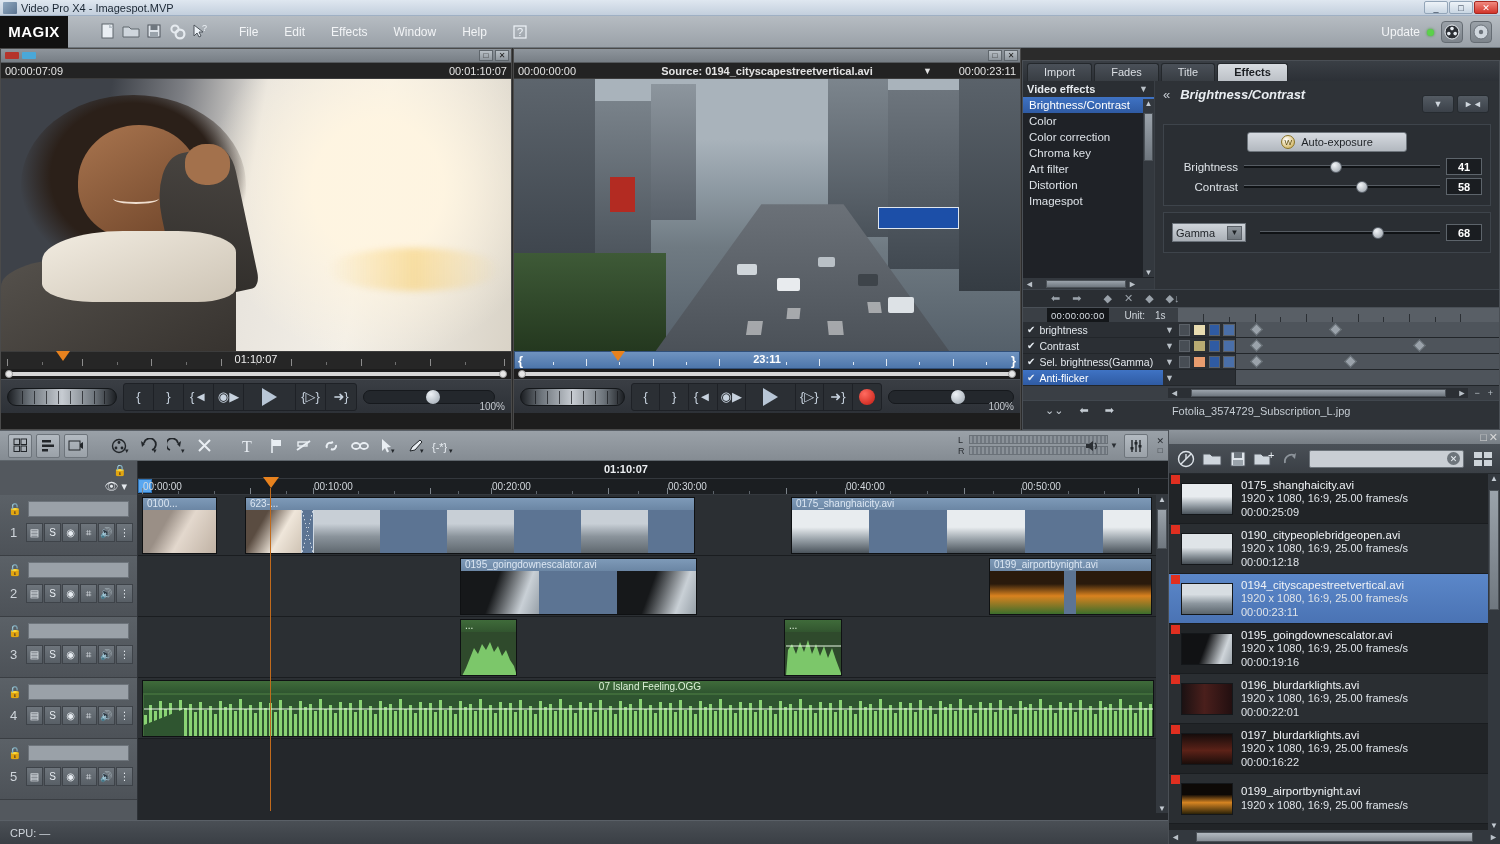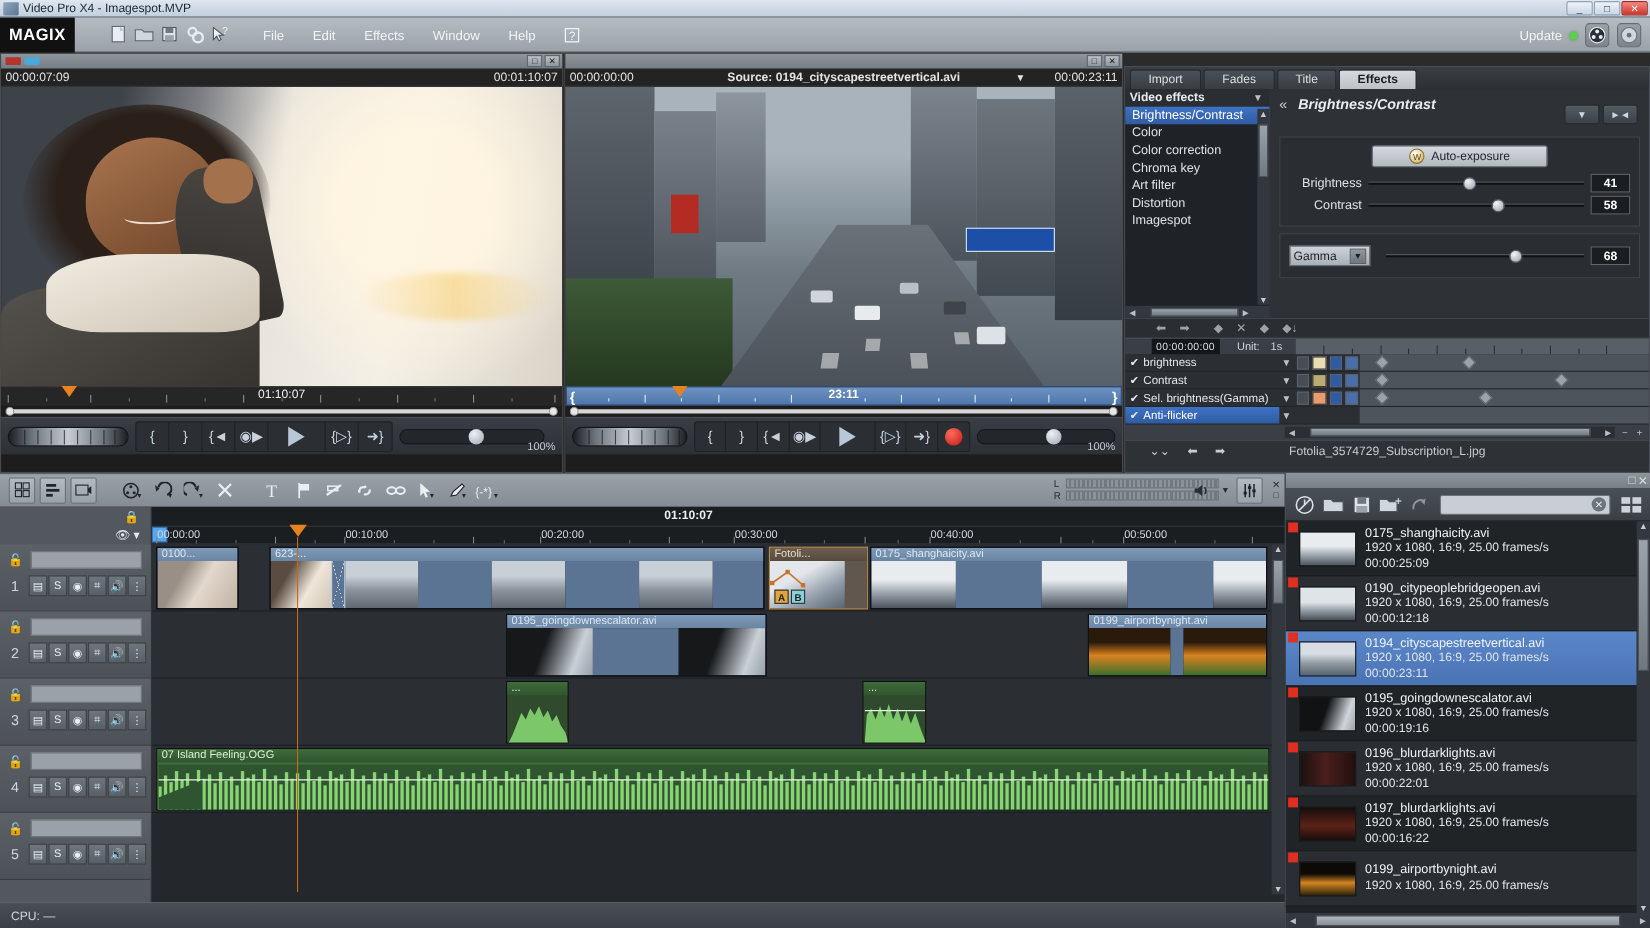--- a/index.html
+++ b/index.html
@@ -296,21 +296,21 @@
     border:1px solid #2f74b8; }
   .tl-phead { position:absolute; top:16px; width:0; height:0;
     border-left:8px solid transparent; border-right:8px solid transparent;
     border-top:11px solid #e8821e; z-index:8; }
   .tl-pline { position:absolute; top:27px; bottom:20px; width:1px; background:#c06a1c; z-index:7; }
 
   .trk { position:relative; height:61px; border-bottom:1px solid #1a1d20;
     background:#2b2f33; }
   .clip { position:absolute; top:2px; height:57px; border:1px solid #0f1113;
     overflow:hidden; }
-  .clip-v { background:#0f172a; }
+  .clip-v { background:#f97316; }
   .clip-head { height:12px; background:linear-gradient(#7e9ab8,#6b86a4);
     color:#dbe6f2; font-size:10px; padding-left:4px; overflow:hidden; white-space:nowrap; }
   .clip-body { position:absolute; top:12px; left:0; right:0; bottom:0;
     display:flex; overflow:hidden; }
   .thumb { height:100%; }
   .clip-p { background:linear-gradient(#5b3f73,#452f58); }
   .clip-p .clip-head { background:linear-gradient(#7d57a0,#6a4a89); color:#e8ddf4; }
   .clip-a { background:#2f4a2c; }
   .clip-a .clip-head { background:linear-gradient(#3f6b3a,#32552f); color:#dbf0d6; }
   .trapz { position:absolute; left:4px; right:4px; top:18px; bottom:3px;
@@ -1100,38 +1100,20 @@
               <div class="thumb" style="width:13px;background:#5c7493;"></div>
               <div class="thumb" style="width:66px;background:linear-gradient(180deg,#c8cfd6 0 32%,#8a939b 62%,#5f686f 100%);"></div>
               <div class="thumb" style="width:67px;background:#5c7493;"></div>
               <div class="thumb" style="width:67px;background:linear-gradient(180deg,#c8cfd6 0 32%,#8a939b 62%,#5f686f 100%);"></div>
               <div class="thumb" style="width:67px;background:#5c7493;"></div>
               <div class="thumb" style="width:67px;background:linear-gradient(180deg,#c8cfd6 0 32%,#8a939b 62%,#5f686f 100%);"></div>
               <div class="thumb" style="flex:1;background:#5c7493;"></div>
             </div>
             <div class="xfade" style="left:55px;width:13px;"></div>
           </div>
-          <div class="clip" style="left:561px; width:90px; background:#4b433c; border-color:#b98a4c;">
-            <div class="clip-head" style="background:linear-gradient(#6d5f4f,#564a3d); color:#e9ddc9;">Fotoli...</div>
-            <div class="clip-body">
-              <div class="thumb" style="width:68px;background:linear-gradient(150deg,#e3e6ea 0 35%,#8d99a6 70%,#5a646d 100%);position:relative;">
-                <svg width="68" height="45" style="position:absolute;left:0;top:0">
-                  <polyline points="2,20 16,10 30,22" fill="none" stroke="#c8722c" stroke-width="1.4"></polyline>
-                  <rect x="0" y="18" width="4" height="4" fill="#c8722c"></rect>
-                  <rect x="14" y="8" width="4" height="4" fill="#c8722c"></rect>
-                  <rect x="28" y="20" width="4" height="4" fill="#c8722c"></rect>
-                </svg>
-              </div>
-              <div class="thumb" style="flex:1;background:#60584f;"></div>
-            </div>
-            <div class="abmark">
-              <span style="background:#e0a63c;">A</span>
-              <span style="background:#8ecfd8;">B</span>
-            </div>
-          </div>
           <div class="clip clip-v" style="left:653px; width:361px;">
             <div class="clip-head">0175_shanghaicity.avi</div>
             <div class="clip-body">
               <div class="thumb" style="width:77px;background:linear-gradient(180deg,#e8ecef 0 40%,#9aa3aa 68%,#4b545c 100%);"></div>
               <div class="thumb" style="width:78px;background:#5c7493;"></div>
               <div class="thumb" style="width:78px;background:linear-gradient(180deg,#e8ecef 0 40%,#9aa3aa 68%,#4b545c 100%);"></div>
               <div class="thumb" style="width:78px;background:#5c7493;"></div>
               <div class="thumb" style="flex:1;background:linear-gradient(180deg,#e8ecef 0 40%,#9aa3aa 68%,#4b545c 100%);"></div>
             </div>
           </div>
@@ -1172,21 +1154,21 @@
               <svg width="56" height="42" preserveAspectRatio="none" viewBox="0 0 56 42">
                 <polygon fill="#7cc76a" points="0,42 2,16 6,10 10,20 14,8 18,18 22,6 26,20 30,10 34,22 38,12 42,24 46,14 50,26 56,42"></polygon>
                 <line x1="0" y1="12" x2="56" y2="12" stroke="#eaf7e5" stroke-width="1"></line>
               </svg>
             </div>
           </div>
         </div>
 
         <div class="trk">
           <div class="clip clip-a" style="left:4px; width:1012px; background:#3f6b3a;">
-            <div class="clip-head" style="background:linear-gradient(#3f6b3a,#2f5530);">07 Island Feeling.OGG</div>
+            <div class="clip-head" style="background:linear-gradient(#3f6b3a,#2f5530);text-align:center;">07 Island Feeling.OGG</div>
             <div class="wave">
               <svg width="1010" height="42" preserveAspectRatio="none" viewBox="0 0 1010 42">
                 <rect width="1010" height="42" fill="#2f5530"></rect>
                 <g fill="#8ad374">
                   <rect x="0" y="20" width="3" height="22"></rect>
                     <rect x="5" y="10" width="3" height="32"></rect>
                   <rect x="10" y="16" width="3" height="26"></rect>
                     <rect x="15" y="6" width="3" height="36"></rect>
                   <rect x="20" y="14" width="3" height="28"></rect>
                     <rect x="25" y="8" width="3" height="34"></rect>

